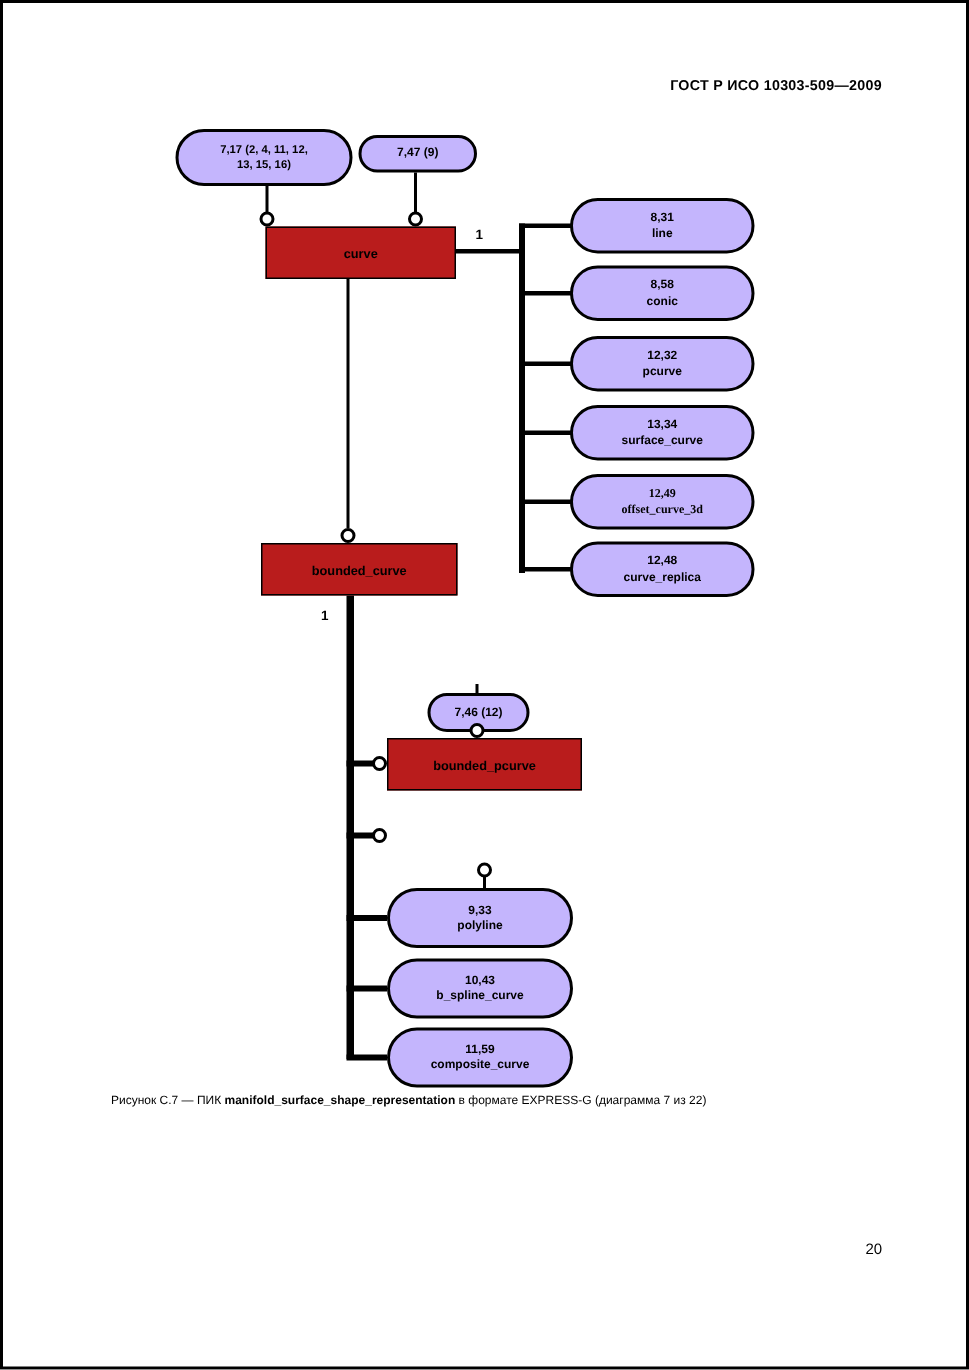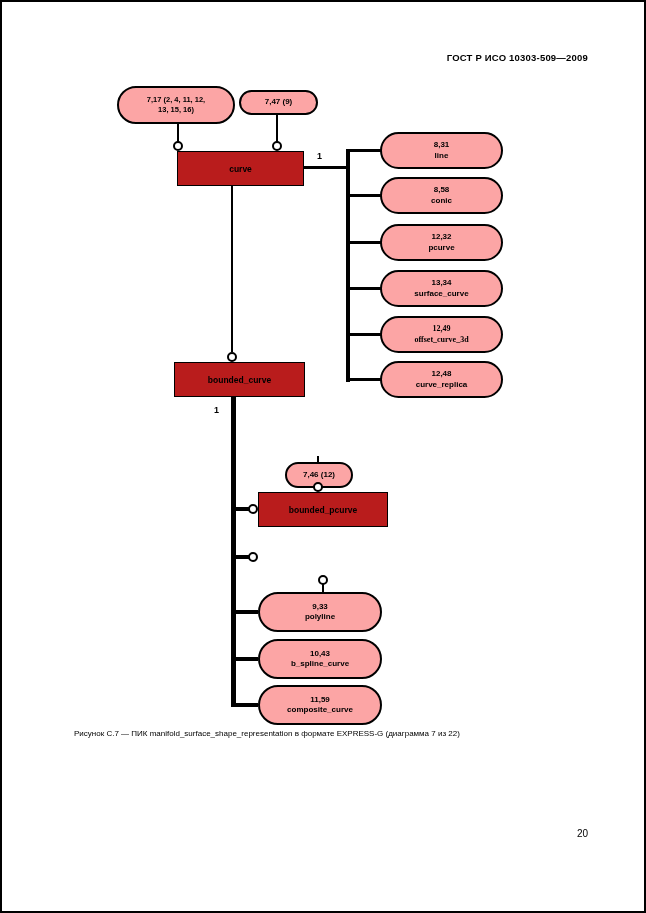--- a/index.html
+++ b/index.html
@@ -22,39 +22,39 @@
     border:1.5px solid #000;
     background:#b91c1c;
     display:flex; align-items:center; justify-content:center;
     font-size:8.5px; font-weight:bold;
     box-sizing:border-box;
     z-index:3;
   }
   .oval {
     position:absolute;
     border:2px solid #000;
-    background:#fca5a5;
+    background:#c4b5fd;
     border-radius:999px;
     display:flex; flex-direction:column; align-items:center; justify-content:center;
     font-size:8px; font-weight:bold; line-height:1.3; text-align:center;
     box-sizing:border-box;
     z-index:3;
   }
   .ln { position:absolute; background:#000; z-index:1; }
   .dot {
     position:absolute; width:10px; height:10px;
     border:2px solid #000; border-radius:50%;
     background:#fff; box-sizing:border-box; z-index:4;
   }
   .lbl { position:absolute; font-size:9px; font-weight:bold; z-index:5; }
   .caption {
     position:absolute; left:72px; top:727px;
     font-size:8px; white-space:nowrap;
   }
-  .caption b { font-weight:normal; }
+  .caption b { font-weight:bold; }
   .pagenum {
     position:absolute; left:575px; top:826px;
     font-size:10px;
   }
 </style>
 </head>
 <body>
 
 <div class="page">
 

